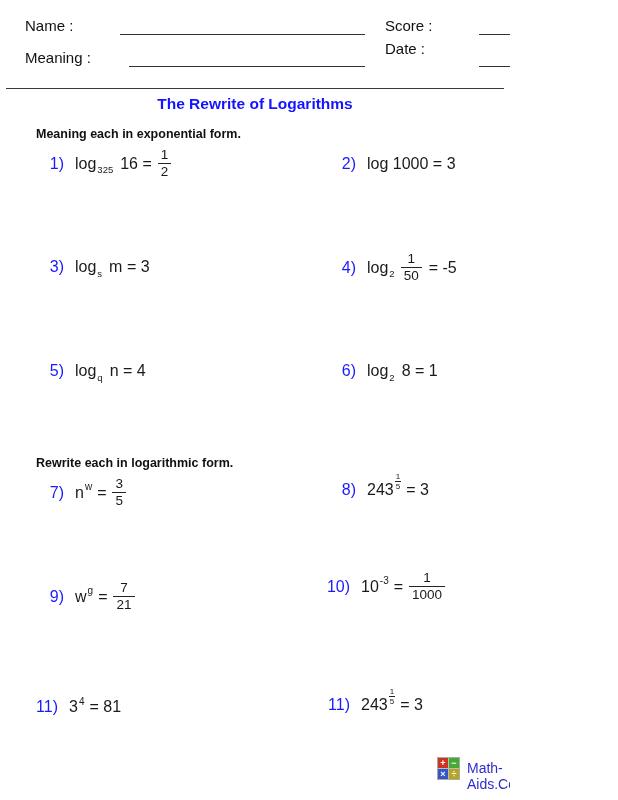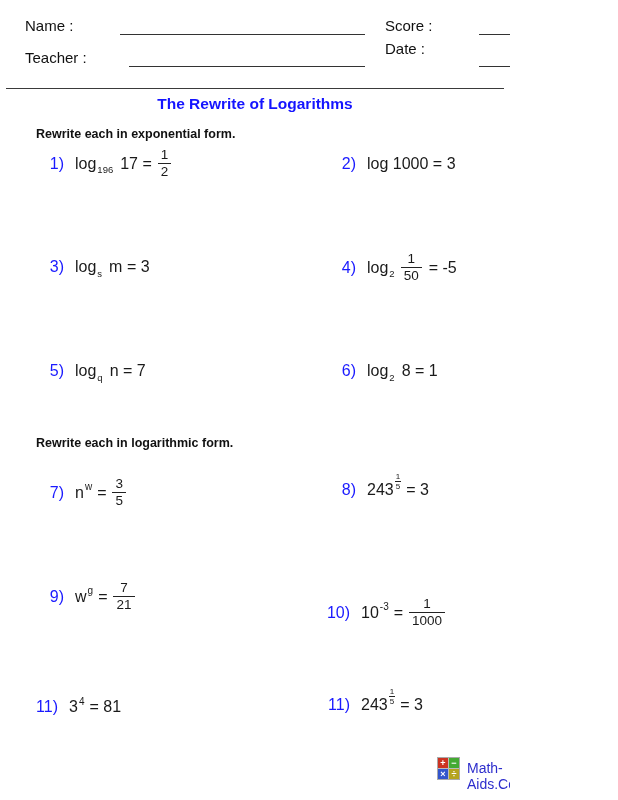--- a/index.html
+++ b/index.html
@@ -46,37 +46,37 @@
 </style>
 </head>
 <body>
 
 <div class="page">
 
   <span class="hlabel" style="left:25px;top:17px">Name :</span>
   <span class="blank" style="left:120px;top:33px;width:245px"></span>
   <span class="hlabel" style="left:385px;top:17px">Score :</span>
   <span class="blank" style="left:479px;top:33px;width:76px"></span>
-  <span class="hlabel" style="left:25px;top:49px">Teacher :</span>
+  <span class="hlabel" style="left:25px;top:49px">Meaning :</span>
   <span class="blank" style="left:129px;top:65px;width:236px"></span>
   <span class="hlabel" style="left:385px;top:40px">Date :</span>
   <span class="blank" style="left:479px;top:65px;width:76px"></span>
 
   <div class="divider"></div>
 
   <div class="title">The Rewrite of Logarithms</div>
 
-  <div class="instruction" style="left:36px;top:127px">Rewrite each in exponential form.</div>
+  <div class="instruction" style="left:36px;top:127px">Meaning each in exponential form.</div>
 
   <div class="problem" style="left:30px;top:148px">
     <span class="pnum">1)</span>
     <span class="math">
       <span>log</span>
-        <span class="sub">196</span>
-      <span class="sp">17 =</span>
+        <span class="sub">325</span>
+      <span class="sp">16 =</span>
       <span class="frac">
         <span class="ftop">1</span>
         <span class="fbot">2</span>
       </span>
     </span>
   </div>
 
   <div class="problem" style="left:322px;top:155px">
     <span class="pnum">2)</span>
     <span class="math">
@@ -104,34 +104,34 @@
       </span>
       <span class="sp">= -5</span>
     </span>
   </div>
 
   <div class="problem" style="left:30px;top:362px">
     <span class="pnum">5)</span>
     <span class="math">
       <span>log</span>
         <span class="sub">q</span>
-      <span class="sp">n = 7</span>
+      <span class="sp">n = 4</span>
     </span>
   </div>
 
   <div class="problem" style="left:322px;top:362px">
     <span class="pnum">6)</span>
     <span class="math">
       <span>log</span>
         <span class="sub">2</span>
       <span class="sp">8 = 1</span>
     </span>
   </div>
 
-  <div class="instruction" style="left:36px;top:436px">Rewrite each in logarithmic form.</div>
+  <div class="instruction" style="left:36px;top:456px">Rewrite each in logarithmic form.</div>
 
   <div class="problem" style="left:30px;top:477px">
     <span class="pnum">7)</span>
     <span class="math">
       <span>n</span>
         <span class="sup">w</span>
       <span class="sp2">=</span>
       <span class="frac">
         <span class="ftop">3</span>
         <span class="fbot">5</span>
@@ -157,21 +157,21 @@
       <span>w</span>
         <span class="sup">g</span>
       <span class="sp2">=</span>
       <span class="frac">
         <span class="ftop">7</span>
         <span class="fbot">21</span>
       </span>
     </span>
   </div>
 
-  <div class="problem" style="left:316px;top:597px">
+  <div class="problem" style="left:316px;top:571px">
     <span class="pnum">10)</span>
     <span class="math">
       <span>10</span>
         <span class="sup">-3</span>
       <span class="sp2">=</span>
       <span class="frac">
         <span class="ftop">1</span>
         <span class="fbot">1000</span>
       </span>
     </span>

